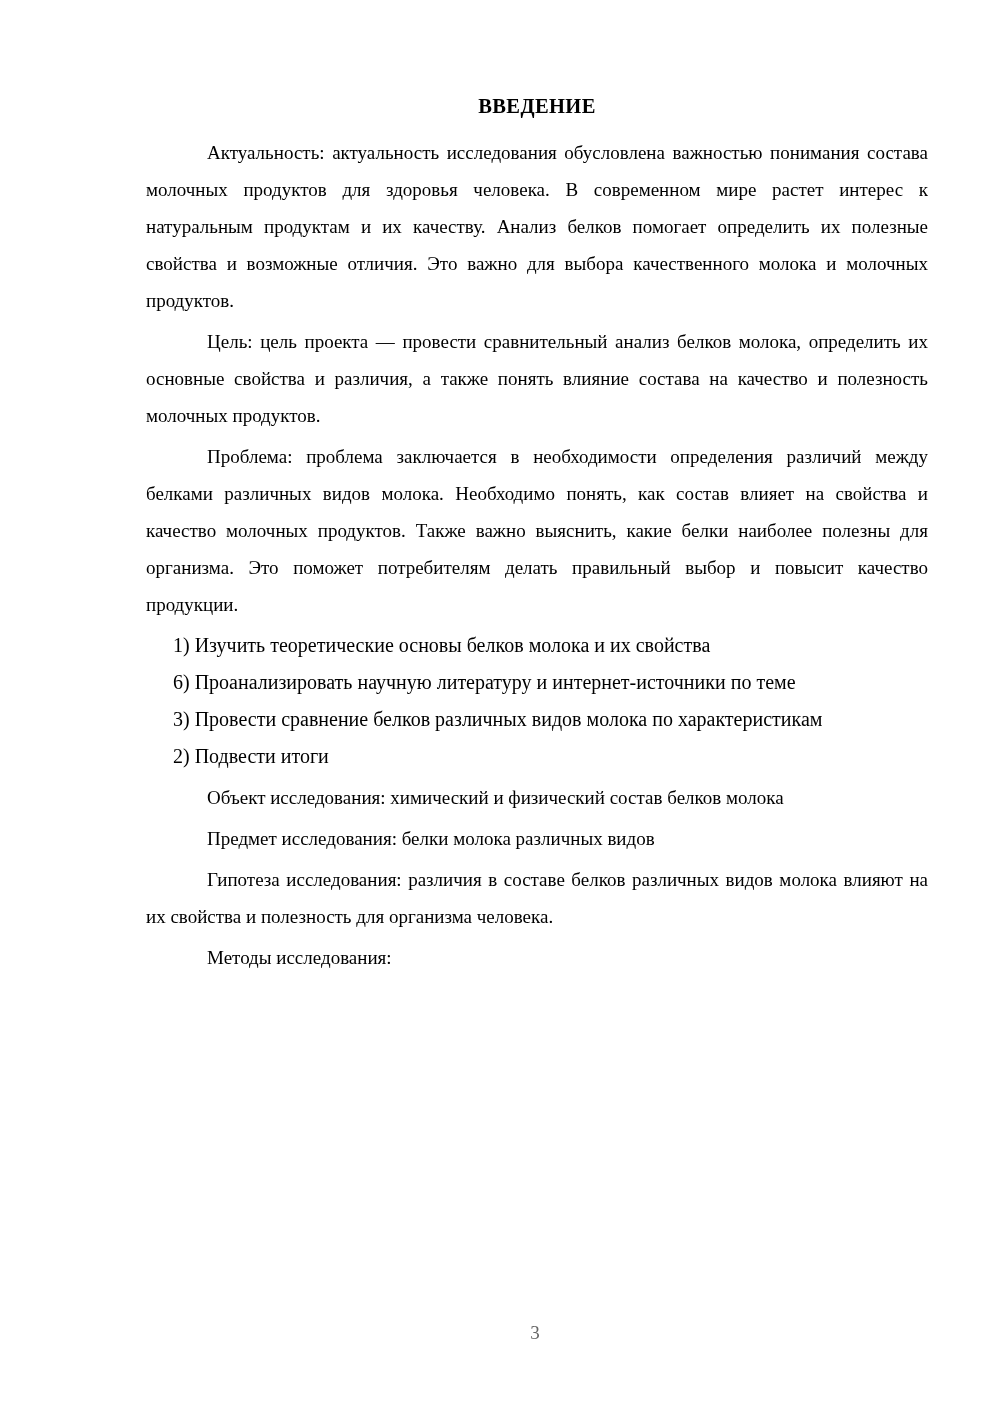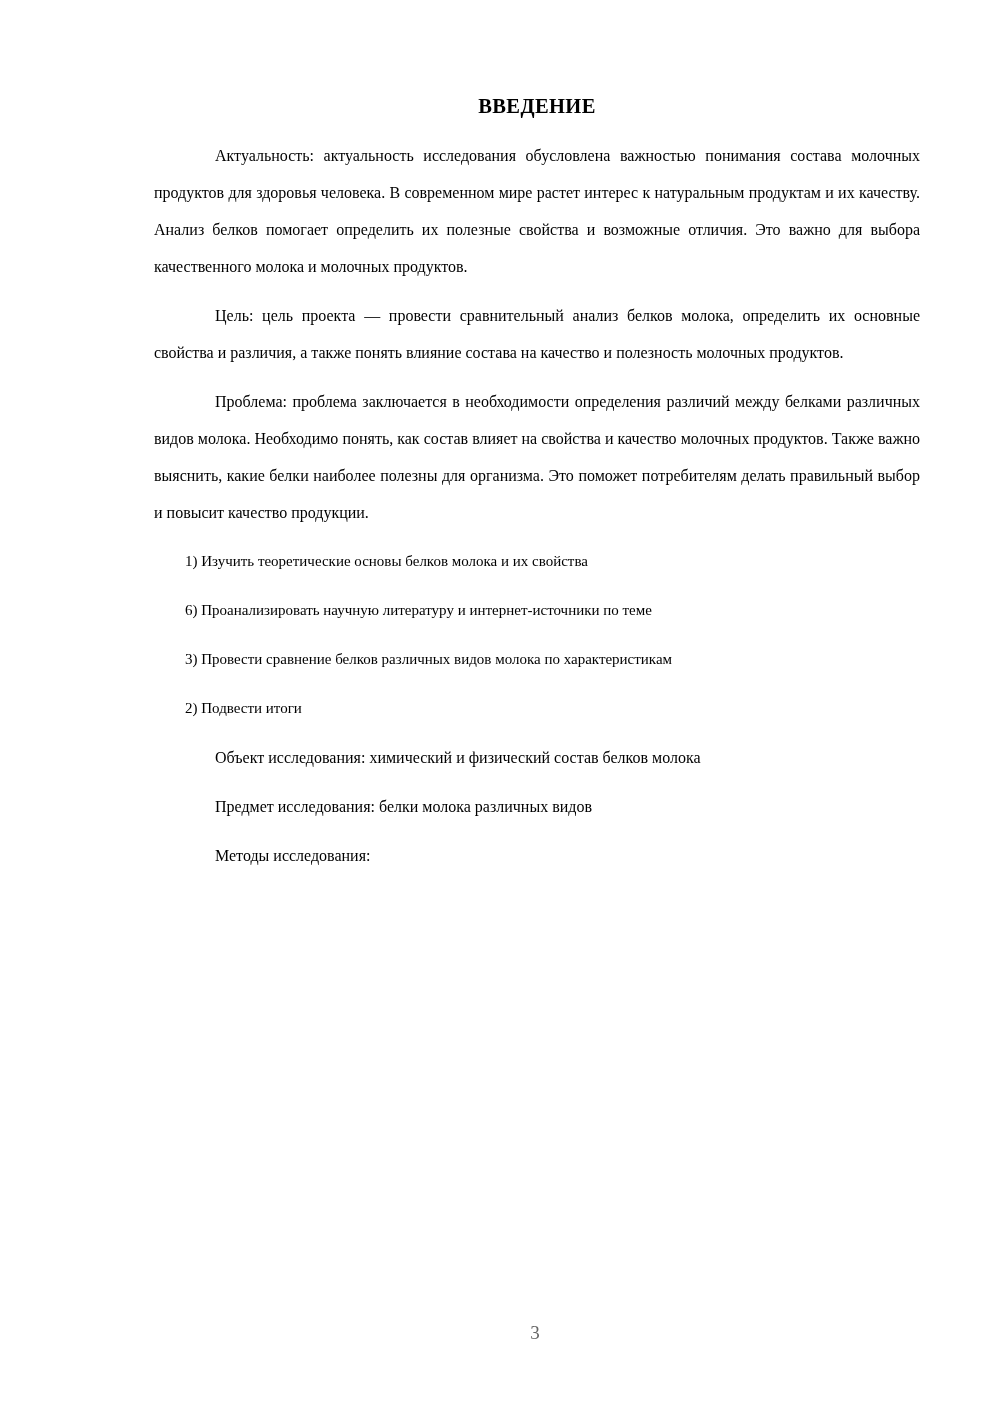--- a/index.html
+++ b/index.html
@@ -28,39 +28,39 @@
   }
   .doc-title {
     font-size: 20.5px;
     font-weight: bold;
     text-align: center;
     letter-spacing: 0.4px;
     line-height: 37px;
     margin: 0 0 9px 0;
   }
   .para {
-    font-size: 16px;
+    font-size: 19px;
     line-height: 37px;
     text-align: justify;
     text-justify: inter-word;
     text-indent: 61px;
-    margin: 12px;
+    margin: 4px;
     hyphens: none;
   }
   .para.plain {
     text-align: left;
     text-indent: 61px;
   }
   .list-item {
-    font-size: 15px;
+    font-size: 20px;
     line-height: 37px;
     text-align: justify;
     text-justify: inter-word;
     text-indent: 31px;
-    margin: 12px;
+    margin: 0;
   }
   .list-item.short {
     text-align: left;
   }
   .page-number {
     position: absolute;
     left: 0;
     top: 1322px;
     width: 1000px;
     text-align: center;
@@ -92,20 +92,21 @@
 
     <p class="list-item">3) Провести сравнение белков различных видов молока по характеристикам</p>
 
 
     <p class="list-item short">2) Подвести итоги</p>
 
     <p class="para">Объект исследования: химический и физический состав белков молока</p>
 
     <p class="para plain">Предмет исследования: белки молока различных видов</p>
 
+    <p class="para">Гипотеза исследования: различия в составе белков различных видов молока влияют на их свойства и полезность для организма человека.</p>
 
     <p class="para plain">Методы исследования:</p>
 
   </div>
 
   <div class="page-number">3</div>
 
 </div>
 
 </body></html>

